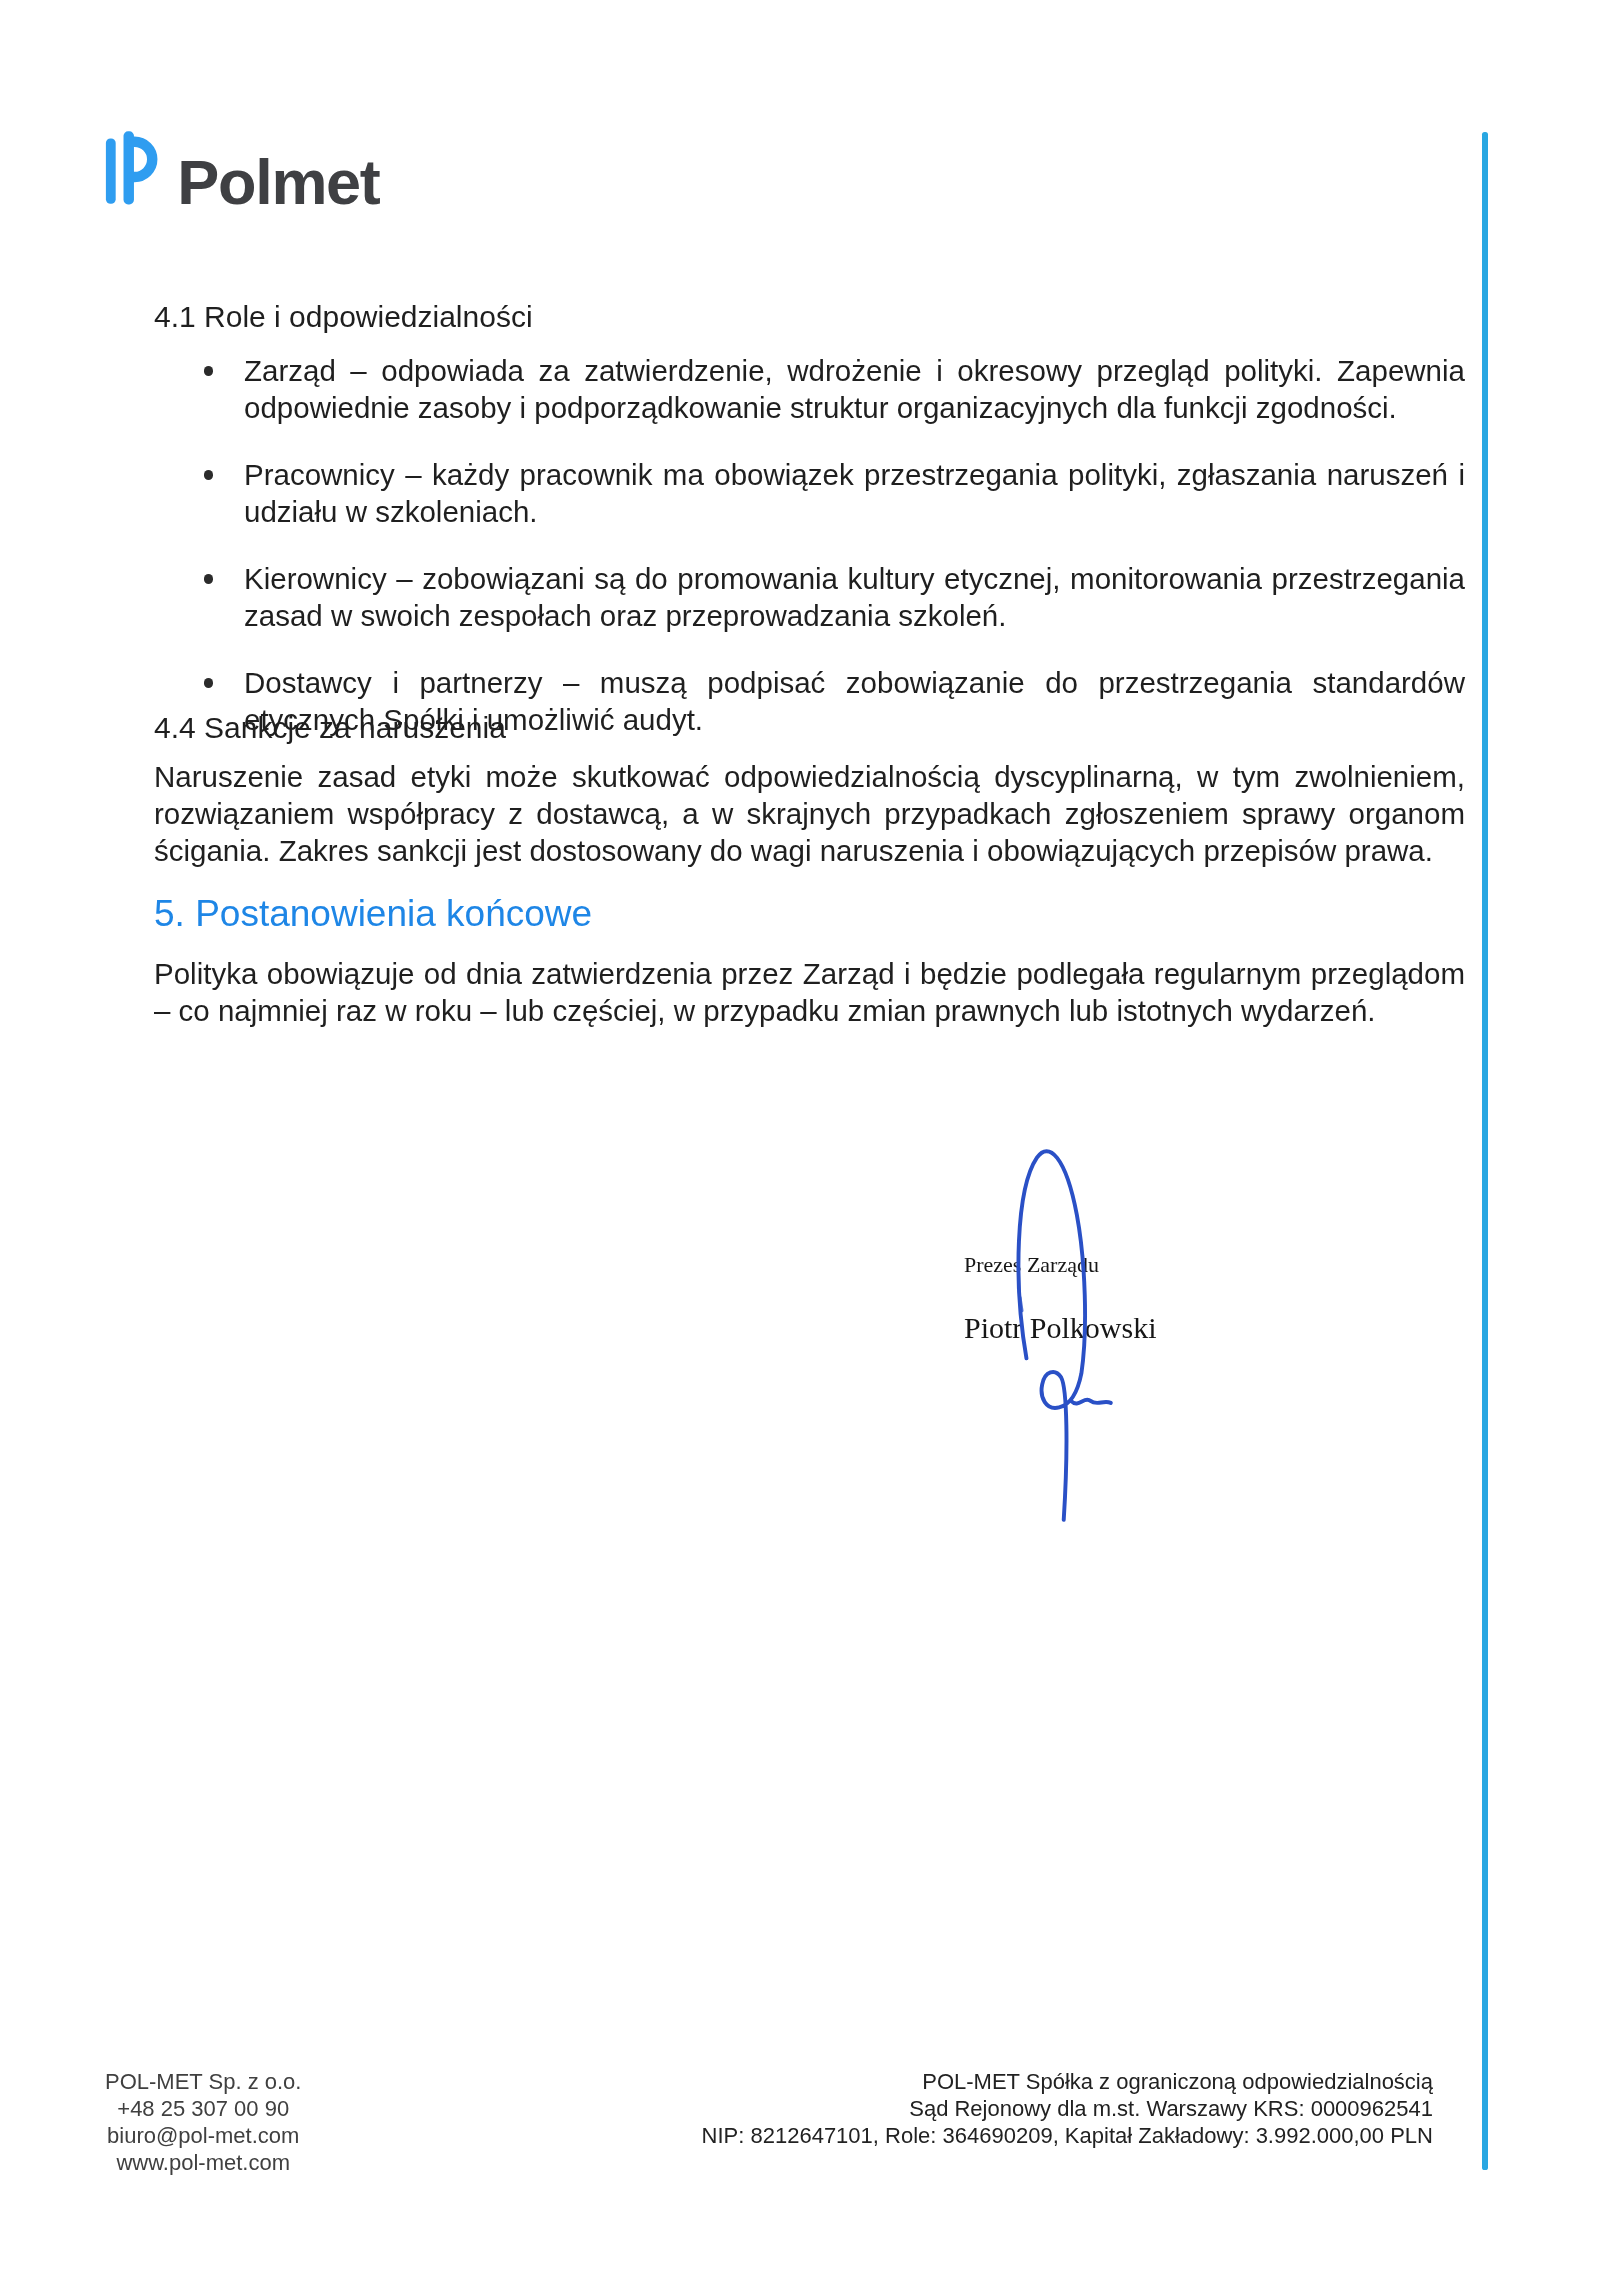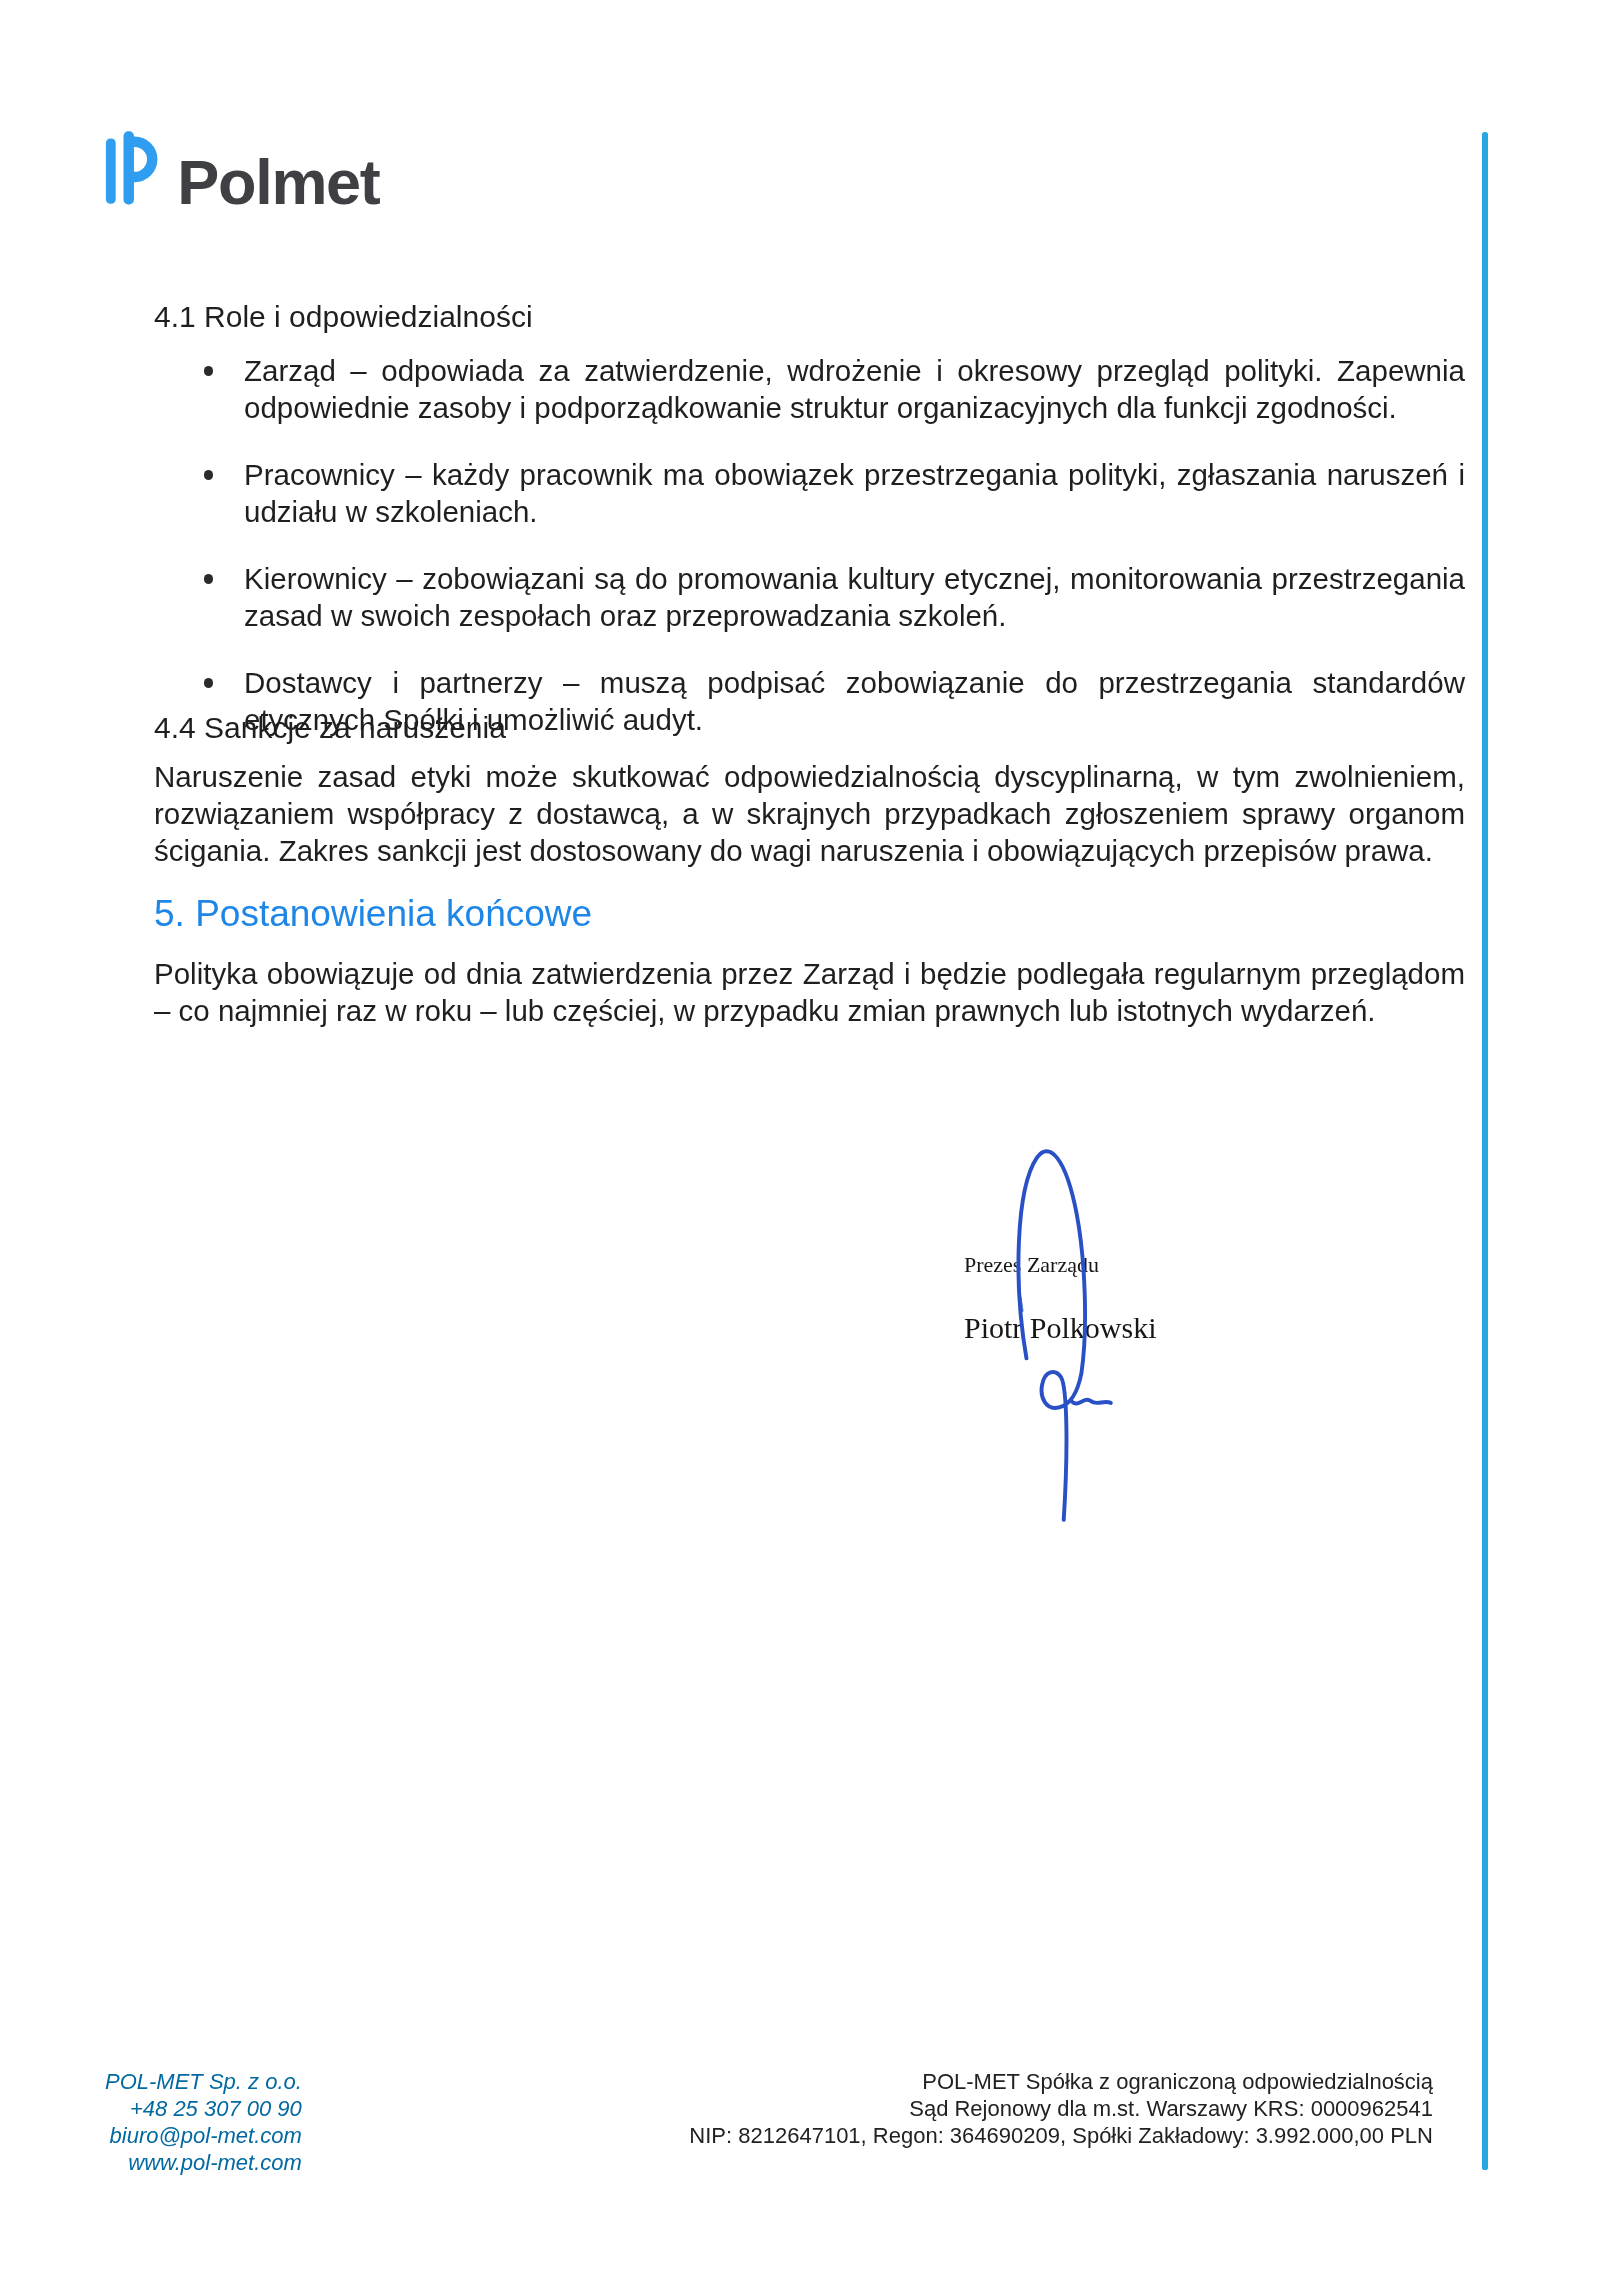--- a/index.html
+++ b/index.html
@@ -55,21 +55,21 @@
     font-family:"Liberation Serif", serif;font-size:22px;color:#171717;white-space:nowrap;
   }
   .sig-name{
     position:absolute;left:964px;top:1311px;
     font-family:"Liberation Serif", serif;font-size:30px;color:#171717;white-space:nowrap;
   }
   .sig-svg{position:absolute;left:982px;top:1136px;width:170px;height:399px;}
   
   .footer-left{
     position:absolute;left:105px;top:2068px;
-    font-size:22px;line-height:27px;color:#0369a1;text-align:right;font-style:italic;
+    font-size:22px;line-height:27px;color:#404040;text-align:center;
   }
   .footer-right{
     position:absolute;right:191px;top:2068px;
     font-size:22px;line-height:27px;color:#222222;text-align:right;
   }
 </style>
 </head>
 <body>
 
 <div class="page">
@@ -122,17 +122,17 @@
   <div class="footer-left">
     <div>POL-MET Sp. z o.o.</div>
     <div>+48 25 307 00 90</div>
     <div>biuro@pol-met.com</div>
     <div>www.pol-met.com</div>
   </div>
 
   <div class="footer-right">
     <div>POL-MET Spółka z ograniczoną odpowiedzialnością</div>
     <div>Sąd Rejonowy dla m.st. Warszawy KRS: 0000962541</div>
-    <div>NIP: 8212647101, Regon: 364690209, Spółki Zakładowy: 3.992.000,00 PLN</div>
+    <div>NIP: 8212647101, Role: 364690209, Kapitał Zakładowy: 3.992.000,00 PLN</div>
   </div>
 
 </div>
 
 
 </body></html>

